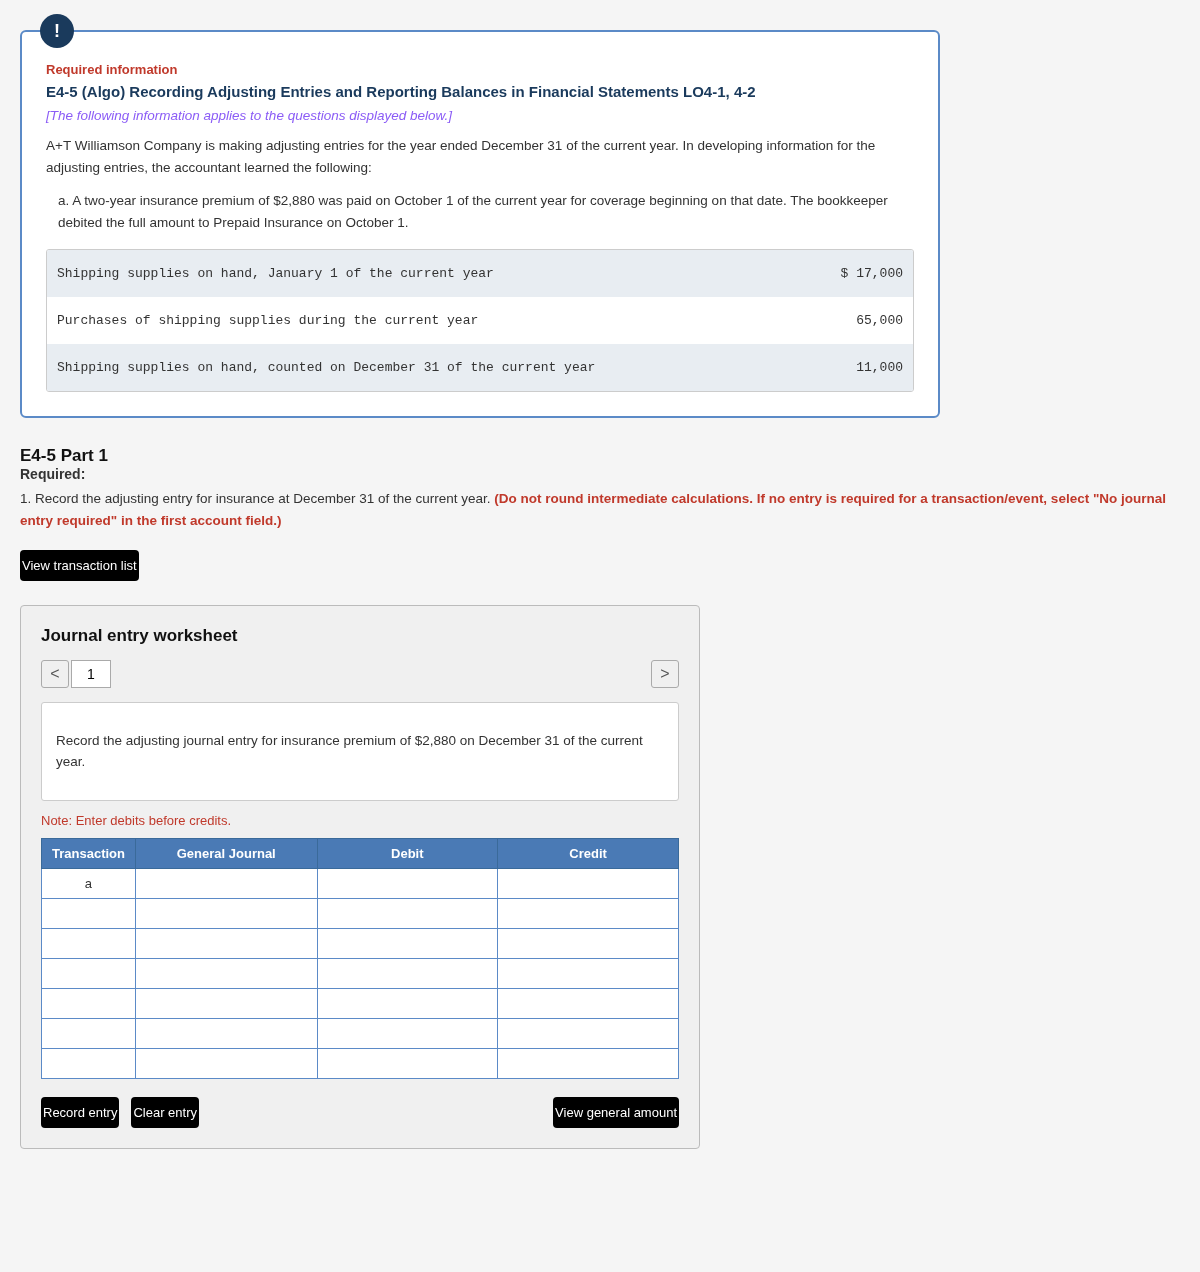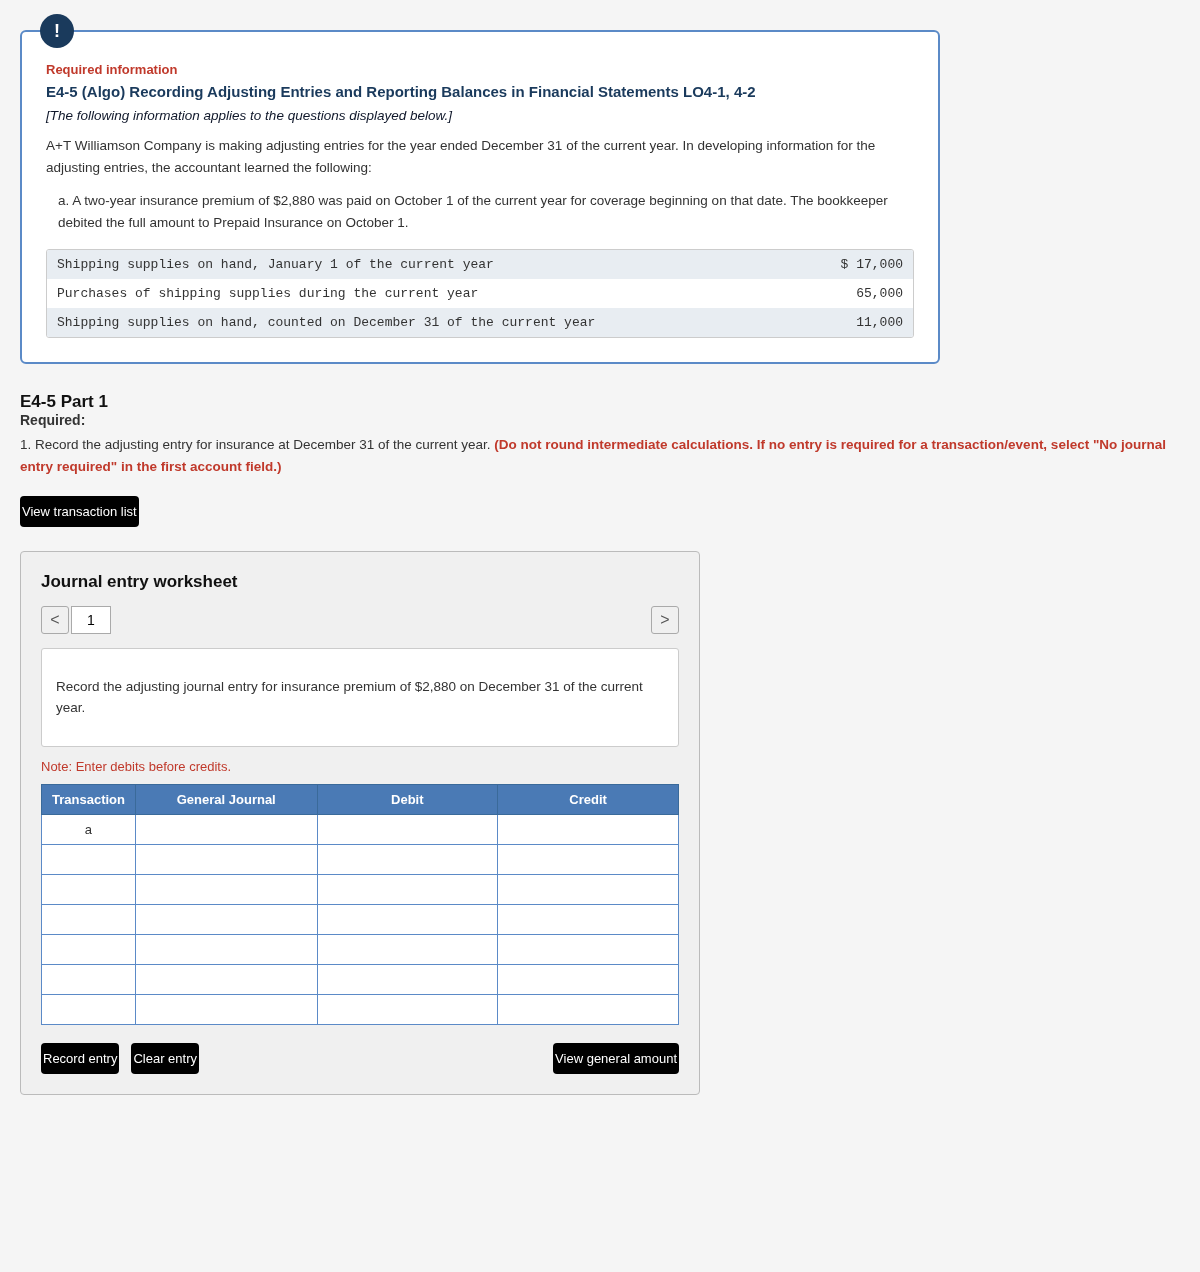--- a/index.html
+++ b/index.html
@@ -47,21 +47,21 @@
 
     .problem-title {
       font-weight: bold;
       font-size: 15px;
       color: #1a3a5c;
       margin-bottom: 8px;
     }
 
     .italic-info {
       font-style: italic;
-      color: #0f172a;
+      color: #8b5cf6;
       margin-bottom: 12px;
       font-size: 13.5px;
     }
 
     .description-text {
       font-size: 13.5px;
       margin-bottom: 12px;
       line-height: 1.6;
     }
 
@@ -93,21 +93,21 @@
 
     .data-table tr:nth-child(odd) {
       background: #e8edf2;
     }
 
     .data-table tr:nth-child(even) {
       background: #fff;
     }
 
     .data-table td {
-      padding: 7px 10px;
+      padding: 16px 10px;
     }
 
     .data-table td.amount {
       text-align: right;
     }
 
     .section-title {
       font-weight: bold;
       font-size: 17px;
       color: #111;

